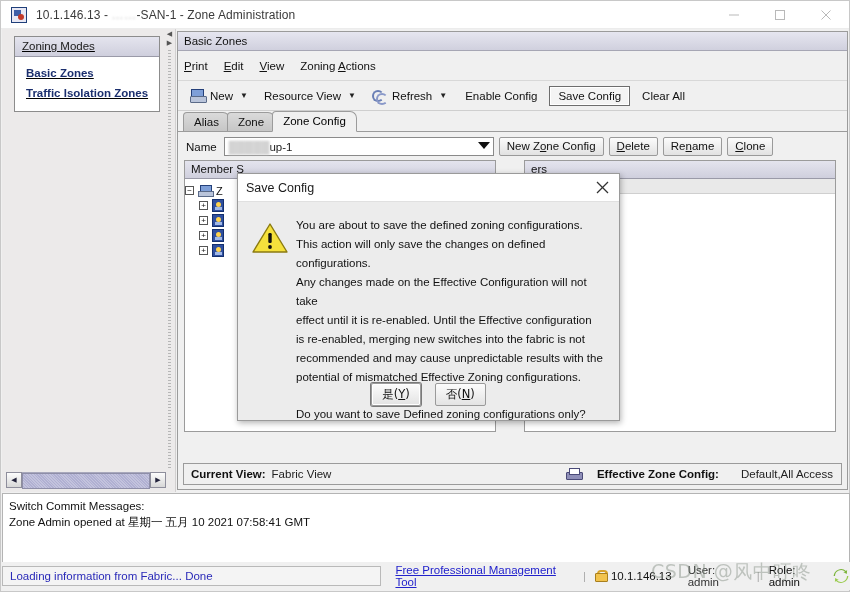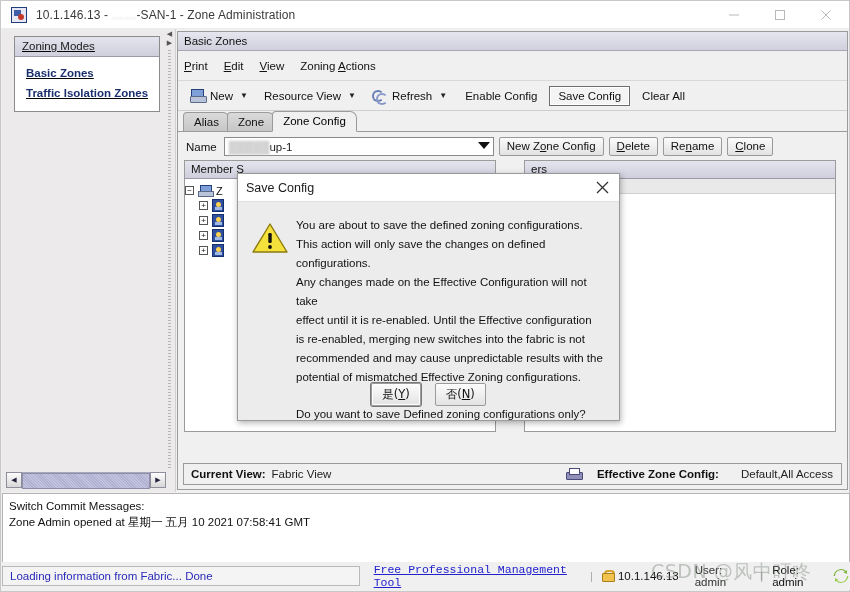--- a/index.html
+++ b/index.html
@@ -326,21 +326,21 @@
     display: flex; align-items: center;
     font-size: 11.5px;
   }
   .bb-left {
     width: 392px; height: 20px; 
     border: 1px solid #b9b9b9; background: #f4f4f4;
     display: flex; align-items: center; padding-left: 7px;
     color: #2a2ab8;
   }
   .bb-link {
-    color: #2222cc; text-decoration: underline; margin-left: 14px; cursor: pointer; font-family: Liberation Mono, monospace;
+    color: #2222cc; text-decoration: underline; margin-left: 14px; cursor: pointer;
   }
   .bb-sep { color: #aaa; margin: 0 9px; }
   .ico-lock {
     width: 11px; height: 12px; position: relative; flex: none; margin-right: 5px;
   }
   .ico-lock::before {
     content:""; position:absolute; left:2px; top:0; width:7px; height:6px;
     border:2px solid #d8a32a; border-bottom:none; border-radius:4px 4px 0 0;
   }
   .ico-lock::after {

